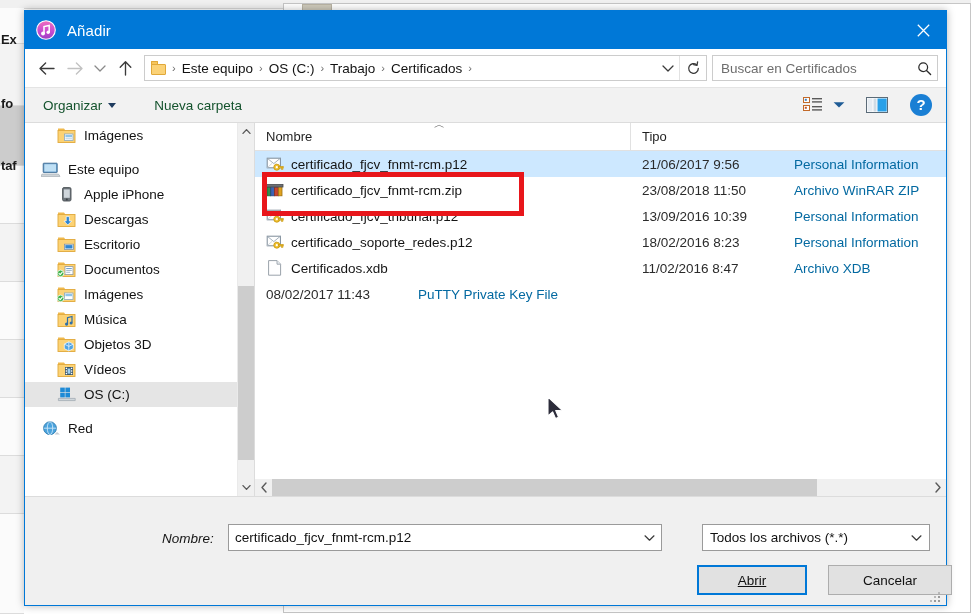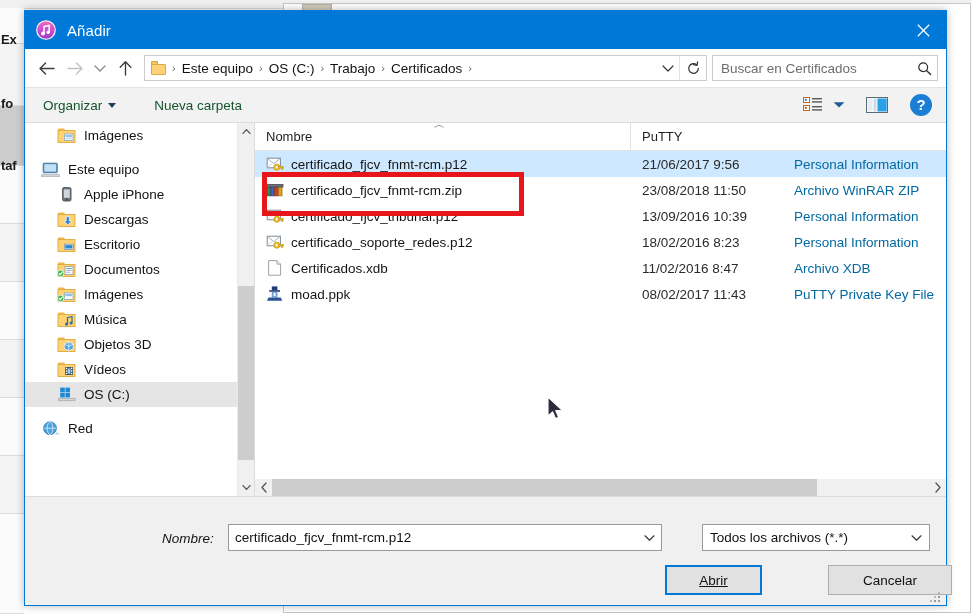--- a/index.html
+++ b/index.html
@@ -238,21 +238,21 @@
   }
   .filter-box .cv { width: 26px; display: flex; align-items: center;
     justify-content: center; color: #3a3a3a; }
   .btn {
     position: absolute; height: 30px; background: #e1e1e1;
     border: 1px solid #adadad; box-sizing: border-box;
     display: flex; align-items: center; justify-content: center;
     font-size: 13.5px; color: #111111;
   }
   .btn.primary { border: 2px solid #0078d7; background: #e1e1e1; }
-  #btn-open   { left: 640px; top: 68px; width: 97px; text-decoration: underline; }
+  #btn-open   { left: 672px; top: 68px; width: 110px; text-decoration: underline; }
   #btn-cancel { left: 803px; top: 68px; width: 124px; }
   .resize-grip {
     position: absolute; right: 4px; bottom: 3px; width: 12px; height: 12px;
   }
 
   
   #annotation-box {
     position: absolute; left: 262px; top: 172px; width: 262px; height: 44px;
     border: 5px solid #e8161b; box-sizing: border-box; pointer-events: none;
   }
@@ -570,21 +570,21 @@
       </div>
     </div>
 
     <div class="list-pane">
       <div class="col-header">
         <div class="col c-name">
           <span>Nombre</span>
           <span class="sort-caret">︿</span>
         </div>
         <div class="col c-type">
-          <span>PuTTY</span>
+          <span>Tipo</span>
         </div>
       </div>
 
       <div class="rows" id="file-rows">
           <div class="row selected">
             <div class="cell-name">
               <span class="file-icon"><svg width="18" height="18" viewBox="0 0 18 18">
                   <rect x="1.2" y="3.2" width="13.2" height="9.6" fill="#ffffff" stroke="#7d8b98" stroke-width="1"></rect>
                   <path d="M1.2,3.2 L7.8,8.6 L14.4,3.2" fill="none" stroke="#9aa7b3" stroke-width="0.9"></path>
                   <path d="M1.2,12.8 L6.2,8.2 M14.4,12.8 L9.4,8.2" fill="none" stroke="#c3ccd4" stroke-width="0.8"></path>
@@ -649,30 +649,20 @@
               <span class="file-icon"><svg width="18" height="18" viewBox="0 0 18 18">
                   <path d="M2.6,1.6 L11,1.6 L14.6,5.2 L14.6,16.2 L2.6,16.2 Z" fill="#ffffff" stroke="#9aa3ab" stroke-width="1"></path>
                   <path d="M11,1.6 L11,5.2 L14.6,5.2" fill="#e9edf0" stroke="#9aa3ab" stroke-width="0.9"></path>
                 </svg></span>
               <span>Certificados.xdb</span>
             </div>
             <div class="cell-date">11/02/2016 8:47</div>
             <div class="cell-type">Archivo XDB</div>
           </div>
           <div class="row">
-            <div class="cell-name">
-              <span class="file-icon"><svg width="18" height="18" viewBox="0 0 18 18">
-                  <rect x="5.8" y="1.4" width="5.6" height="4" fill="#1f3e78"></rect>
-                  <rect x="3.2" y="5.2" width="10.8" height="1.6" fill="#1f3e78"></rect>
-                  <rect x="5.8" y="6.8" width="5.6" height="5.6" fill="#6d9fd0"></rect>
-                  <path d="M2.4,12.6 L14.8,12.6 L16.2,15.8 L1,15.8 Z" fill="#2c5396"></path>
-                  <rect x="7.6" y="7.8" width="2" height="3.4" fill="#ffffff"></rect>
-                </svg></span>
-              <span>moad.ppk</span>
-            </div>
             <div class="cell-date">08/02/2017 11:43</div>
             <div class="cell-type">PuTTY Private Key File</div>
           </div>
         </div>
 
       <div class="h-scroll">
         <div class="hs-arrow">
           <svg width="8" height="11" viewBox="0 0 8 11">
               <path d="M6,1 L2,5.5 L6,10" stroke="currentColor" stroke-width="1.4" fill="none" stroke-linecap="round" stroke-linejoin="round"></path>
             </svg>

